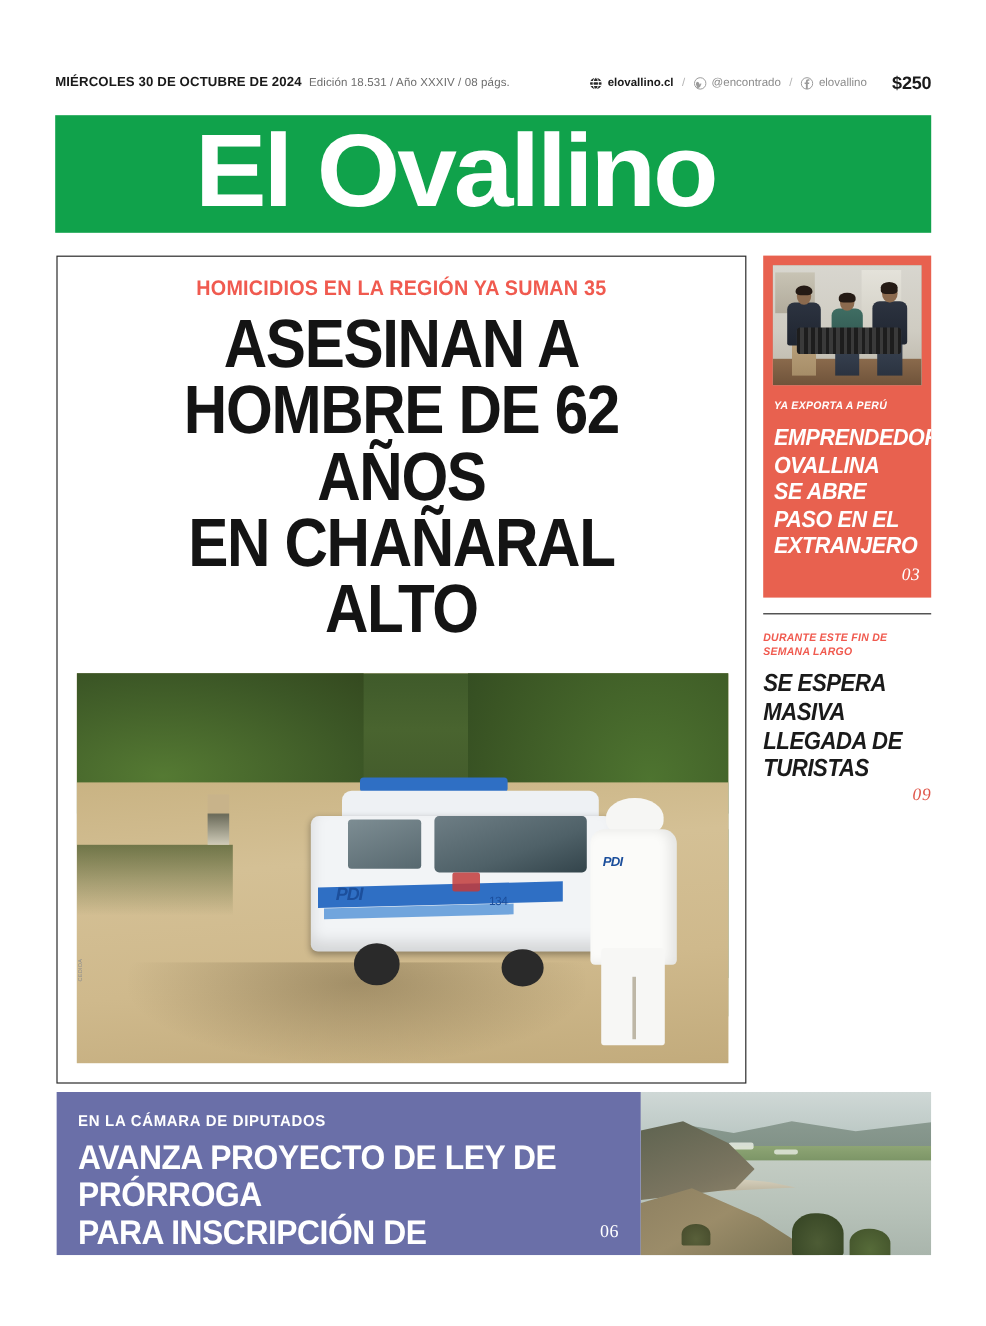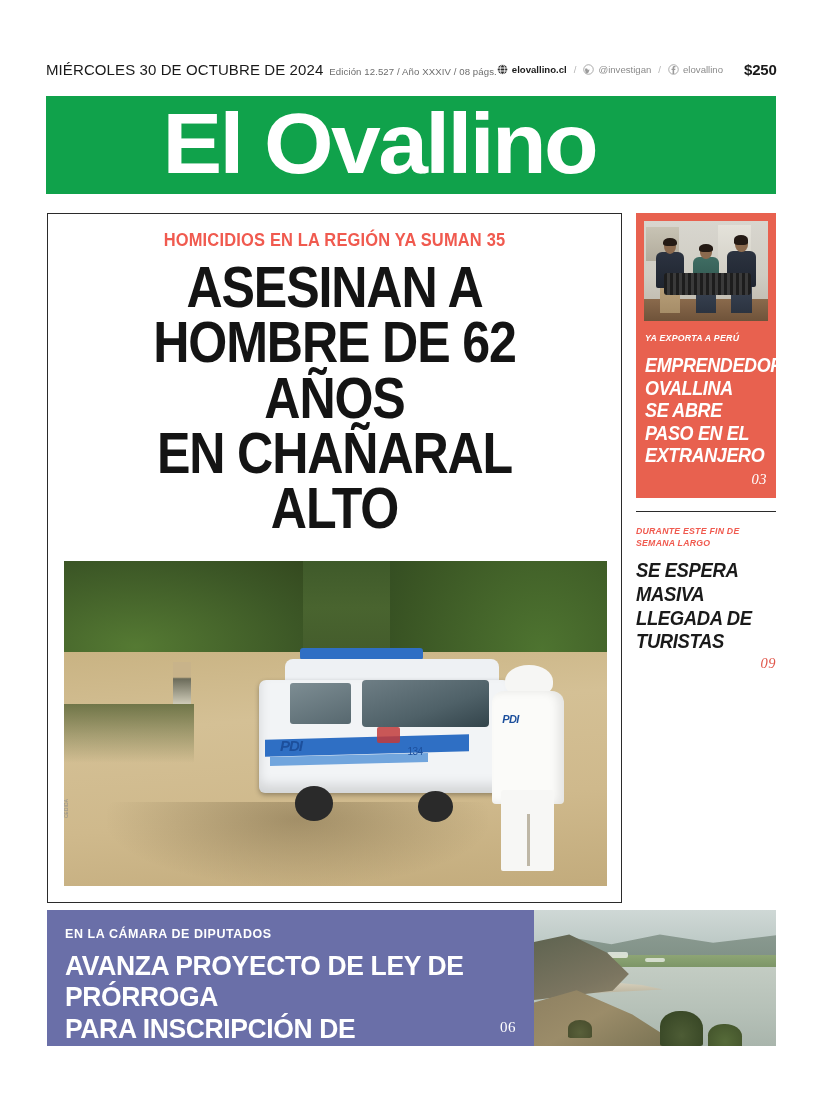--- a/index.html
+++ b/index.html
@@ -33,22 +33,22 @@
     align-items: center;
     justify-content: space-between;
   }
   .dateline {
     display: flex;
     align-items: baseline;
     gap: 6px;
     white-space: nowrap;
   }
   .dateline .date {
-    font-size: 15px;
-    font-weight: normal;
+    font-size: 11px;
+    font-weight: bold;
     letter-spacing: 0.1px;
     color: #1a1a1a;
   }
   .dateline .edition {
     font-size: 9.6px;
     font-weight: normal;
     color: #6d6d6d;
     letter-spacing: 0.1px;
   }
   .social {
@@ -443,42 +443,42 @@
             border-radius:3px; }
 </style>
 </head>
 <body>
 
 <div class="page">
 
   <div class="topbar">
     <div class="dateline">
       <span class="date">MIÉRCOLES 30 DE OCTUBRE DE 2024</span>
-      <span class="edition">Edición 12.527 / Año XXXIV / 08 págs.</span>
+      <span class="edition">Edición 18.531 / Año XXXIV / 08 págs.</span>
     </div>
     <div class="social">
       <span class="item">
         <span>
           <svg width="11" height="11" viewBox="0 0 12 12" aria-hidden="true">
             <circle cx="6" cy="6" r="5.2" fill="#2b2b2b"></circle>
             <path d="M0.8 4.3 H11.2 M0.8 7.7 H11.2" stroke="#ffffff" stroke-width="1.1"></path>
             <ellipse cx="6" cy="6" rx="2.4" ry="5.2" fill="none" stroke="#ffffff" stroke-width="0.9"></ellipse>
           </svg>
         </span>
         <span class="site-label">elovallino.cl</span>
       </span>
       <span class="sep">/</span>
       <span class="item">
         <span>
           <svg width="11" height="11" viewBox="0 0 12 12" aria-hidden="true">
             <circle cx="6" cy="6" r="5.2" fill="none" stroke="#9a9a9a" stroke-width="0.9"></circle>
             <path d="M3 4.6c1.5 0 2.3 1 2.3 2 0 .2 0 .4-.1.5.4-.2.8-.6 1-1 0 0 .6 0 1.1-.3-.2.4-.5.7-.8.9.3 0 .7-.1 1-.3-.2.4-.6.7-.9.9 0 1.6-1.2 3-3 3-.6 0-1.2-.2-1.7-.5.6.1 1.3-.1 1.8-.5-.5 0-1-.4-1.1-.9h.5c-.6-.2-1-.7-1-1.3.2.1.4.1.6.1-.5-.4-.7-1.1-.4-1.6z" fill="#9a9a9a"></path>
           </svg>
         </span>
-        <span class="handle">@investigan</span>
+        <span class="handle">@encontrado</span>
       </span>
       <span class="sep">/</span>
       <span class="item">
         <span>
           <svg width="11" height="11" viewBox="0 0 12 12" aria-hidden="true">
             <circle cx="6" cy="6" r="5.2" fill="none" stroke="#9a9a9a" stroke-width="0.9"></circle>
             <path d="M6.7 11V6.6h1.2l.2-1.4H6.7v-.9c0-.4.1-.7.7-.7h.8V2.3c-.2 0-.7-.1-1.2-.1-1.2 0-2 .7-2 2v1H3.8v1.4H5V11z" fill="#9a9a9a"></path>
           </svg>
         </span>
         <span class="handle">elovallino</span>

